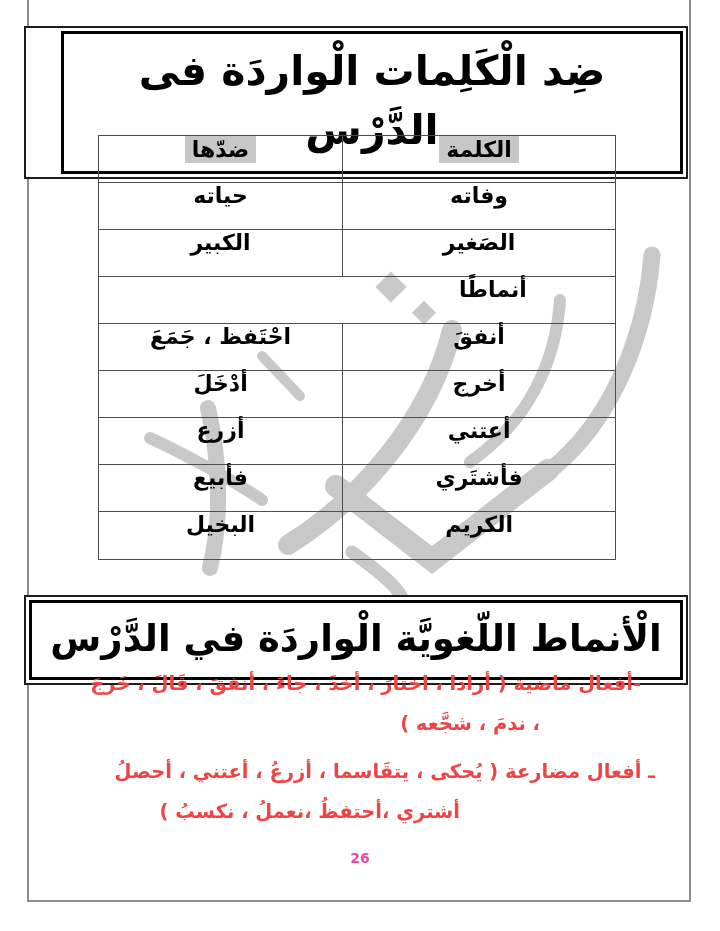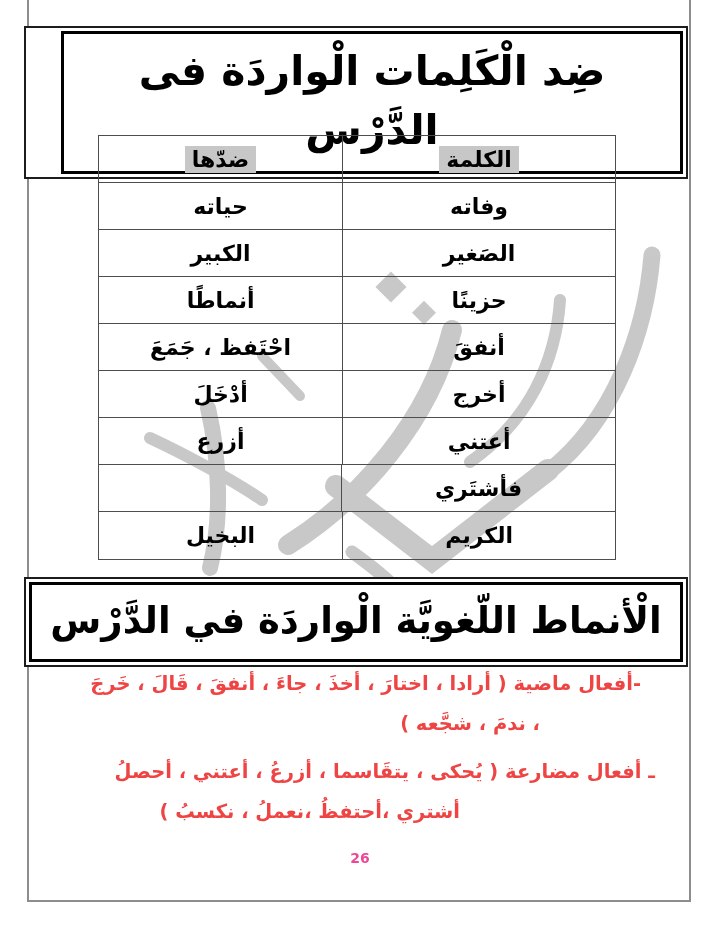--- a/index.html
+++ b/index.html
@@ -28,38 +28,38 @@
   }
   .title-inner {
     border:3px solid #000;
     text-align:center;
     font-weight:bold;
     direction:rtl;
     padding:8px 4px 10px 4px;
   }
   .title-box.first { top:26px; }
   .title-box.first .title-inner { font-size:41px; line-height:1.45;margin-left:32px; }
-  .title-box.second { top:577px; }
+  .title-box.second { top:595px; }
   .title-box.second .title-inner { font-size:37px; line-height:1.5; }
 
   .opposites-table {
     position:absolute; left:98px; top:135px; width:518px;
     direction:rtl;
     border:1px solid #4d4d4d;
     background:transparent;
     font-weight:bold;
   }
   .trow {
     display:flex; flex-direction:row;
     height:47px;
     border-bottom:1px solid #4d4d4d;
   }
   .trow:last-child { border-bottom:none; }
   .cell {
-    display:flex; align-items:center; justify-content:center;
+    display:flex; align-items:flex-start; justify-content:center;
     font-size:22px;
     background:transparent;
   }
   .cell.word { width:274px; border-left:1px solid #4d4d4d; }
   .cell.opp  { width:244px; }
   .hl {
     background:#c7c7c7;
     padding:1px 7px;
   }
 
@@ -124,37 +124,37 @@
 
     <div class="trow">
       <div class="cell word">وفاته</div>
       <div class="cell opp">حياته</div>
     </div>
     <div class="trow">
       <div class="cell word">الصَغير</div>
       <div class="cell opp">الكبير</div>
     </div>
     <div class="trow">
-      <div class="cell word">حزينًا</div>
       <div class="cell opp">أنماطًا</div>
     </div>
     <div class="trow">
       <div class="cell word">أنفقَ</div>
       <div class="cell opp">احْتَفظ ، جَمَعَ</div>
     </div>
     <div class="trow">
       <div class="cell word">أخرج</div>
       <div class="cell opp">أدْخَلَ</div>
     </div>
     <div class="trow">
       <div class="cell word">أعتني</div>
       <div class="cell opp">أزرع</div>
     </div>
     <div class="trow">
       <div class="cell word">فأشتَري</div>
+      <div class="cell opp">فأبيع</div>
     </div>
     <div class="trow">
       <div class="cell word">الكريم</div>
       <div class="cell opp">البخيل</div>
     </div>
   </div>
 
   <div class="title-box second">
     <div class="title-inner">الْأنماط اللّغويَّة الْواردَة في الدَّرْس</div>
   </div>

